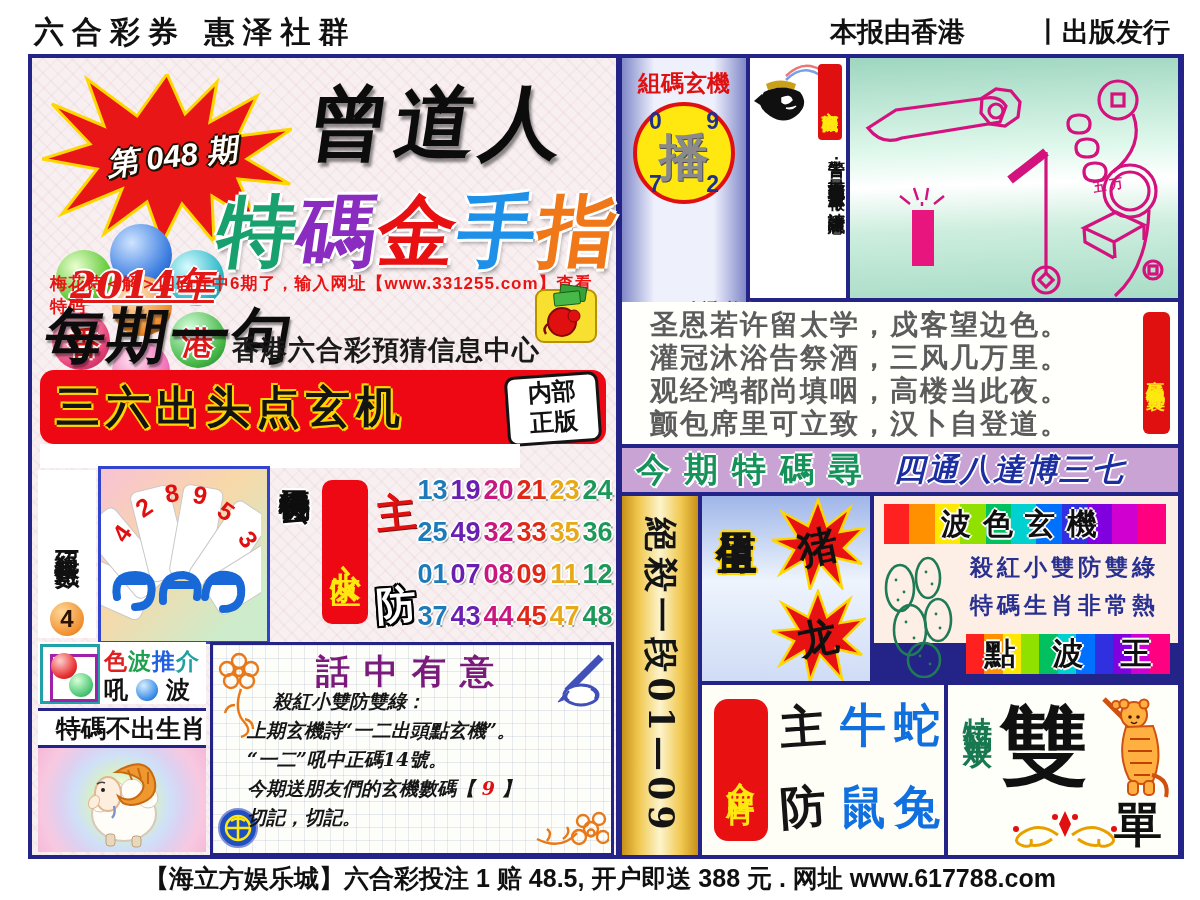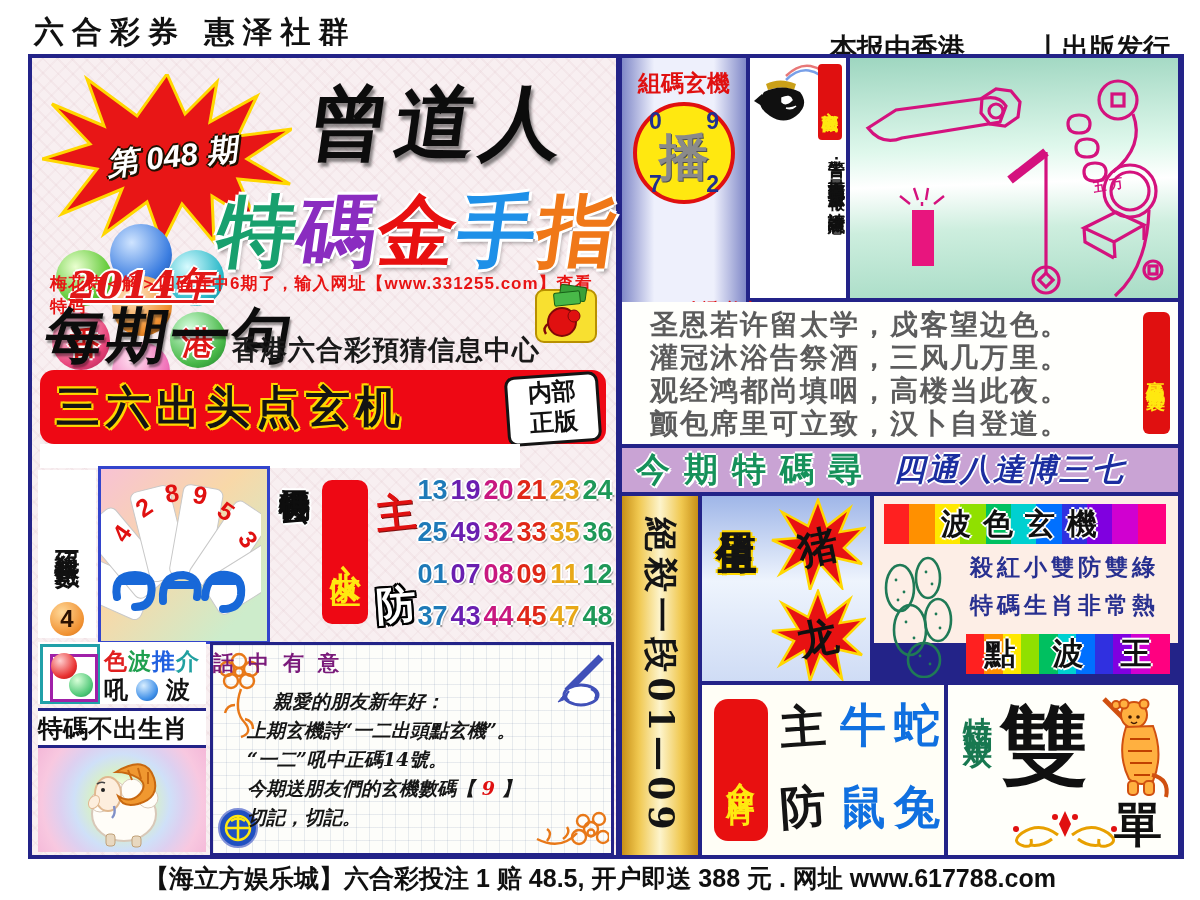--- a/index.html
+++ b/index.html
@@ -4,21 +4,21 @@
 <style>
   html,body{margin:0;padding:0;}
   .page{position:relative;width:1200px;height:900px;background:#fff;overflow:hidden;
         font-family:"Liberation Sans",sans-serif;}
   .abs{position:absolute;}
 
   
   .hdr-left{left:34px;top:12px;font-size:30px;font-weight:900;letter-spacing:8px;color:#111;
             font-family:"DejaVu Serif",serif;}
   .hdr-right{right:30px;top:14px;font-size:27px;font-weight:900;color:#111;display:flex;gap:70px;
-             font-family:"DejaVu Serif",serif;margin-top:16px;}
+             font-family:"DejaVu Serif",serif;}
 
   
   .left-panel{left:28px;top:54px;width:584px;height:797px;border:4px solid #232388;
       background:#f8eff1;
       background-image:repeating-linear-gradient(45deg,rgba(205,160,170,.10) 0 2px,transparent 2px 10px),
                        repeating-linear-gradient(-45deg,rgba(205,160,170,.08) 0 2px,transparent 2px 11px);}
   .right-bg{left:618px;top:54px;width:566px;height:805px;background:#232388;}
 
   
   .burst{left:10px;top:16px;width:250px;height:172px;}
@@ -91,29 +91,29 @@
       background:radial-gradient(circle at 35% 30%,#ffd0d0,#e83030 65%,#a01010);}
   .cw-ball-g{left:26px;top:26px;width:24px;height:24px;border-radius:50%;
       background:radial-gradient(circle at 35% 30%,#d8ffd8,#50c878 65%,#18904c);}
   .cw-title{left:66px;top:4px;font-size:23px;font-weight:900;letter-spacing:1px;font-family:"DejaVu Serif",serif;}
   .cwc0{color:#e02020}.cwc1{color:#20a050}.cwc2{color:#2060e0}.cwc3{color:#20a0a0}
   .cw-line{left:66px;top:32px;font-size:24px;font-weight:900;color:#111;display:flex;align-items:center;gap:8px;
       font-family:"DejaVu Serif",serif;}
   .cw-ball-b{width:22px;height:22px;border-radius:50%;
       background:radial-gradient(circle at 35% 30%,#d8eeff,#4090e8 65%,#1050a8);}
   .nozodiac{left:6px;top:650px;width:168px;height:34px;background:#fff;border-top:3px solid #232388;
-      border-bottom:3px solid #232388;text-align:left;line-height:34px;font-size:25px;font-weight:900;color:#111;}
+      border-bottom:3px solid #232388;text-align:right;line-height:34px;font-size:25px;font-weight:900;color:#111;}
   .rambox{left:6px;top:690px;width:168px;height:104px;
       background:radial-gradient(circle at 50% 52%,#f2ffd8 0 18%,#d8f0c8 30%,#cfe0f8 48%,#ddd0f0 62%,#f8c8e0 80%,#f4b8d8);}
 
   .notebox{left:178px;top:584px;width:398px;height:208px;border:3px solid #232388;background:#fdfdfa;
       background-image:linear-gradient(rgba(120,140,170,.16) 1px,transparent 1px),
                        linear-gradient(90deg,rgba(120,140,170,.16) 1px,transparent 1px);
       background-size:13px 13px;overflow:hidden;}
-  .note-title{left:0;top:4px;width:100%;font-size:21px;font-weight:900;color:#7a1a7a;
+  .note-title{left:0;top:4px;width:100%;text-align:center;font-size:34px;font-weight:900;color:#7a1a7a;
       letter-spacing:14px;font-family:"DejaVu Serif",serif;}
   .note-body{left:34px;top:42px;width:350px;font-size:19px;line-height:29px;color:#161616;
       font-family:"DejaVu Serif",serif;font-style:italic;font-weight:700;}
   .note-ind{padding-left:26px;}
   .note-num{color:#e01010;font-weight:900;}
 
   
   .boxA{left:622px;top:58px;width:124px;height:276px;
       background:linear-gradient(90deg,#8088c8,#eef0fc 26%,#eef0fc 74%,#8088c8);}
   .zuma-title{left:0;top:10px;width:100%;text-align:center;font-size:23px;font-weight:900;color:#e01010;
@@ -412,21 +412,21 @@
           <path d="M2,50 q24,12 40,-6 M12,52 q6,-8 0,-12 M28,50 q8,-6 4,-12"></path>
         </g>
       </svg>
       <svg width="42" height="42" viewBox="0 0 42 42" style="position:absolute;left:4px;bottom:4px">
         <circle cx="21" cy="21" r="19" fill="#2050c0" stroke="#8090d8" stroke-width="2"></circle>
         <circle cx="21" cy="21" r="12" fill="none" stroke="#ffe810" stroke-width="2.5"></circle>
         <path d="M21,8 v26 M10,21 h22 M14,14 q7,-5 14,0" stroke="#ffe810" stroke-width="2.5" fill="none"></path>
       </svg>
       <div class="abs note-title">話中有意</div>
       <div class="abs note-body">
-        <div class="note-ind">親愛的朋友新年好：</div>
+        <div class="note-ind">殺紅小雙防雙綠：</div>
         <div>上期玄機詩“一二出頭點玄機”。</div>
         <div>“一二”吼中正碼14號。</div>
         <div><span>今期送朋友們的玄機數碼【 </span><span class="note-num">9</span><span> 】</span></div>
         <div>切記，切記。</div>
       </div>
     </div>
   </div>
 
   <div class="abs boxA">
     <div class="abs zuma-title">組碼玄機</div>

